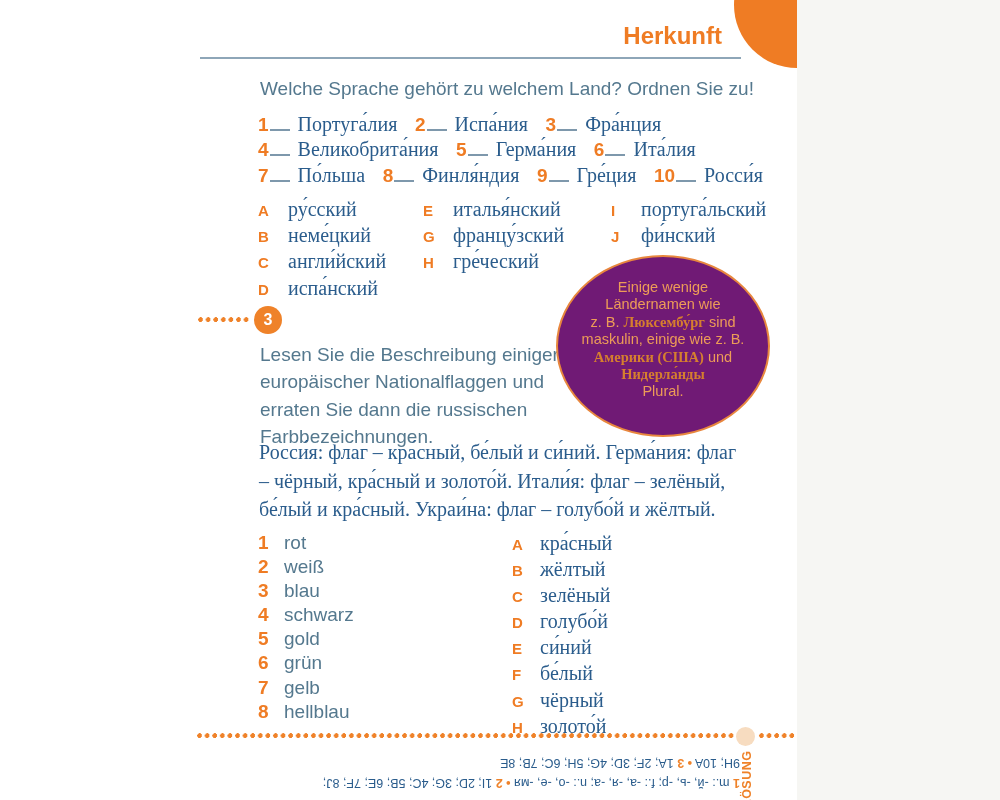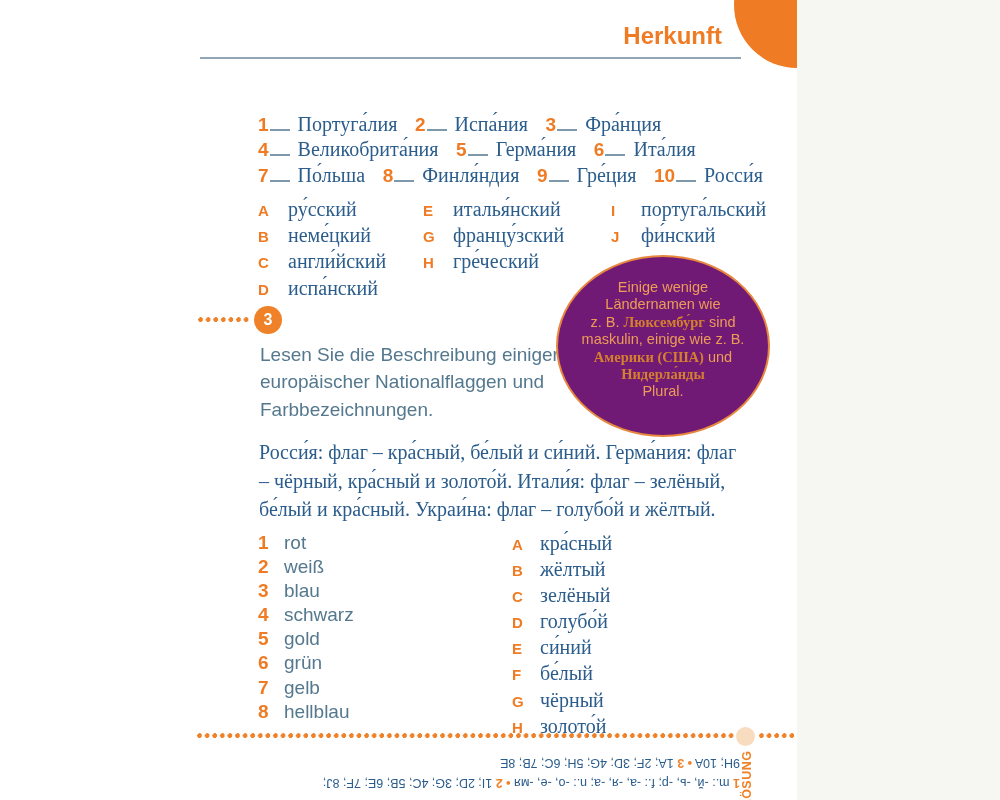--- a/index.html
+++ b/index.html
@@ -59,20 +59,21 @@
 <body>
 
 <div class="canvas">
   <div class="edge-strip"></div>
   <div class="page">
 
     <div class="corner-circle"></div>
     <div class="page-title">Herkunft</div>
     <div class="head-rule"></div>
 
+    <div class="instr instr-1">Welche Sprache gehört zu welchem Land? Ordnen Sie zu!</div>
 
     <div class="countries">
       <div>
         <span class="num">1</span><span class="blank"></span><span class="ru">Португа́лия</span>
         <span class="num">2</span><span class="blank"></span><span class="ru">Испа́ния</span>
         <span class="num">3</span><span class="blank"></span><span class="ru">Фра́нция</span>
       </div>
       <div>
         <span class="num">4</span><span class="blank"></span><span class="ru">Великобрита́ния</span>
         <span class="num">5</span><span class="blank"></span><span class="ru">Герма́ния</span>
@@ -101,20 +102,21 @@
       <div><span class="letter">I</span><span class="ru">португа́льский</span></div>
       <div><span class="letter">J</span><span class="ru">фи́нский</span></div>
     </div>
 
     <div class="badge-dots"></div>
     <div class="badge">3</div>
 
     <div class="instr instr-3">
       <div>Lesen Sie die Beschreibung einiger</div>
       <div>europäischer Nationalflaggen und</div>
+      <div>erraten Sie dann die russischen</div>
       <div>Farbbezeichnungen.</div>
     </div>
 
     <div class="tip-circle">
       <div><span>Einige wenige</span></div>
       <div><span>Ländernamen wie</span></div>
       <div><span>z. B. </span><span class="ru-b">Люксембу́рг</span><span> sind</span></div>
       <div><span>maskulin, einige wie z. B.</span></div>
       <div><span class="ru-b">Америки (США)</span><span> und</span></div>
       <div><span class="ru-b">Нидерла́нды</span></div>

